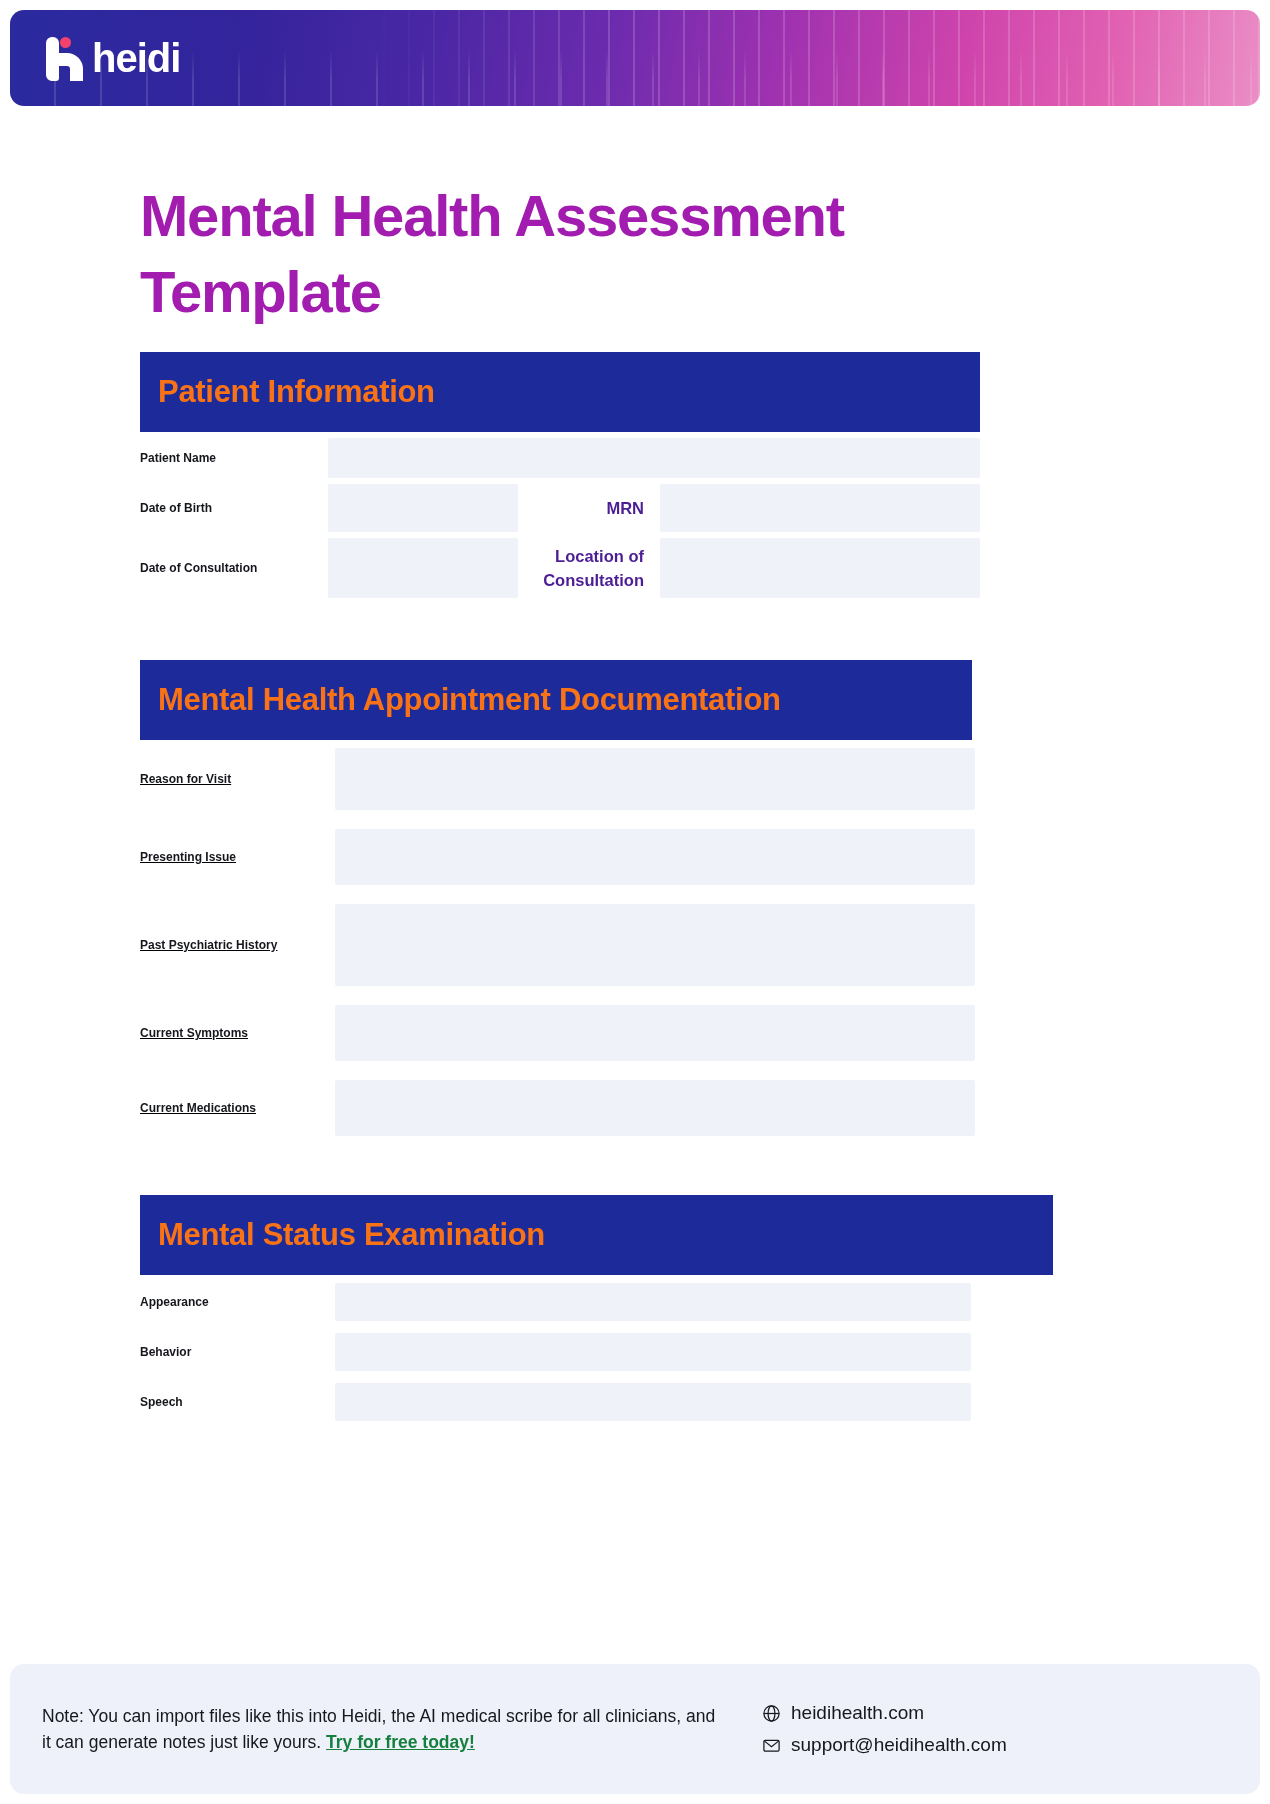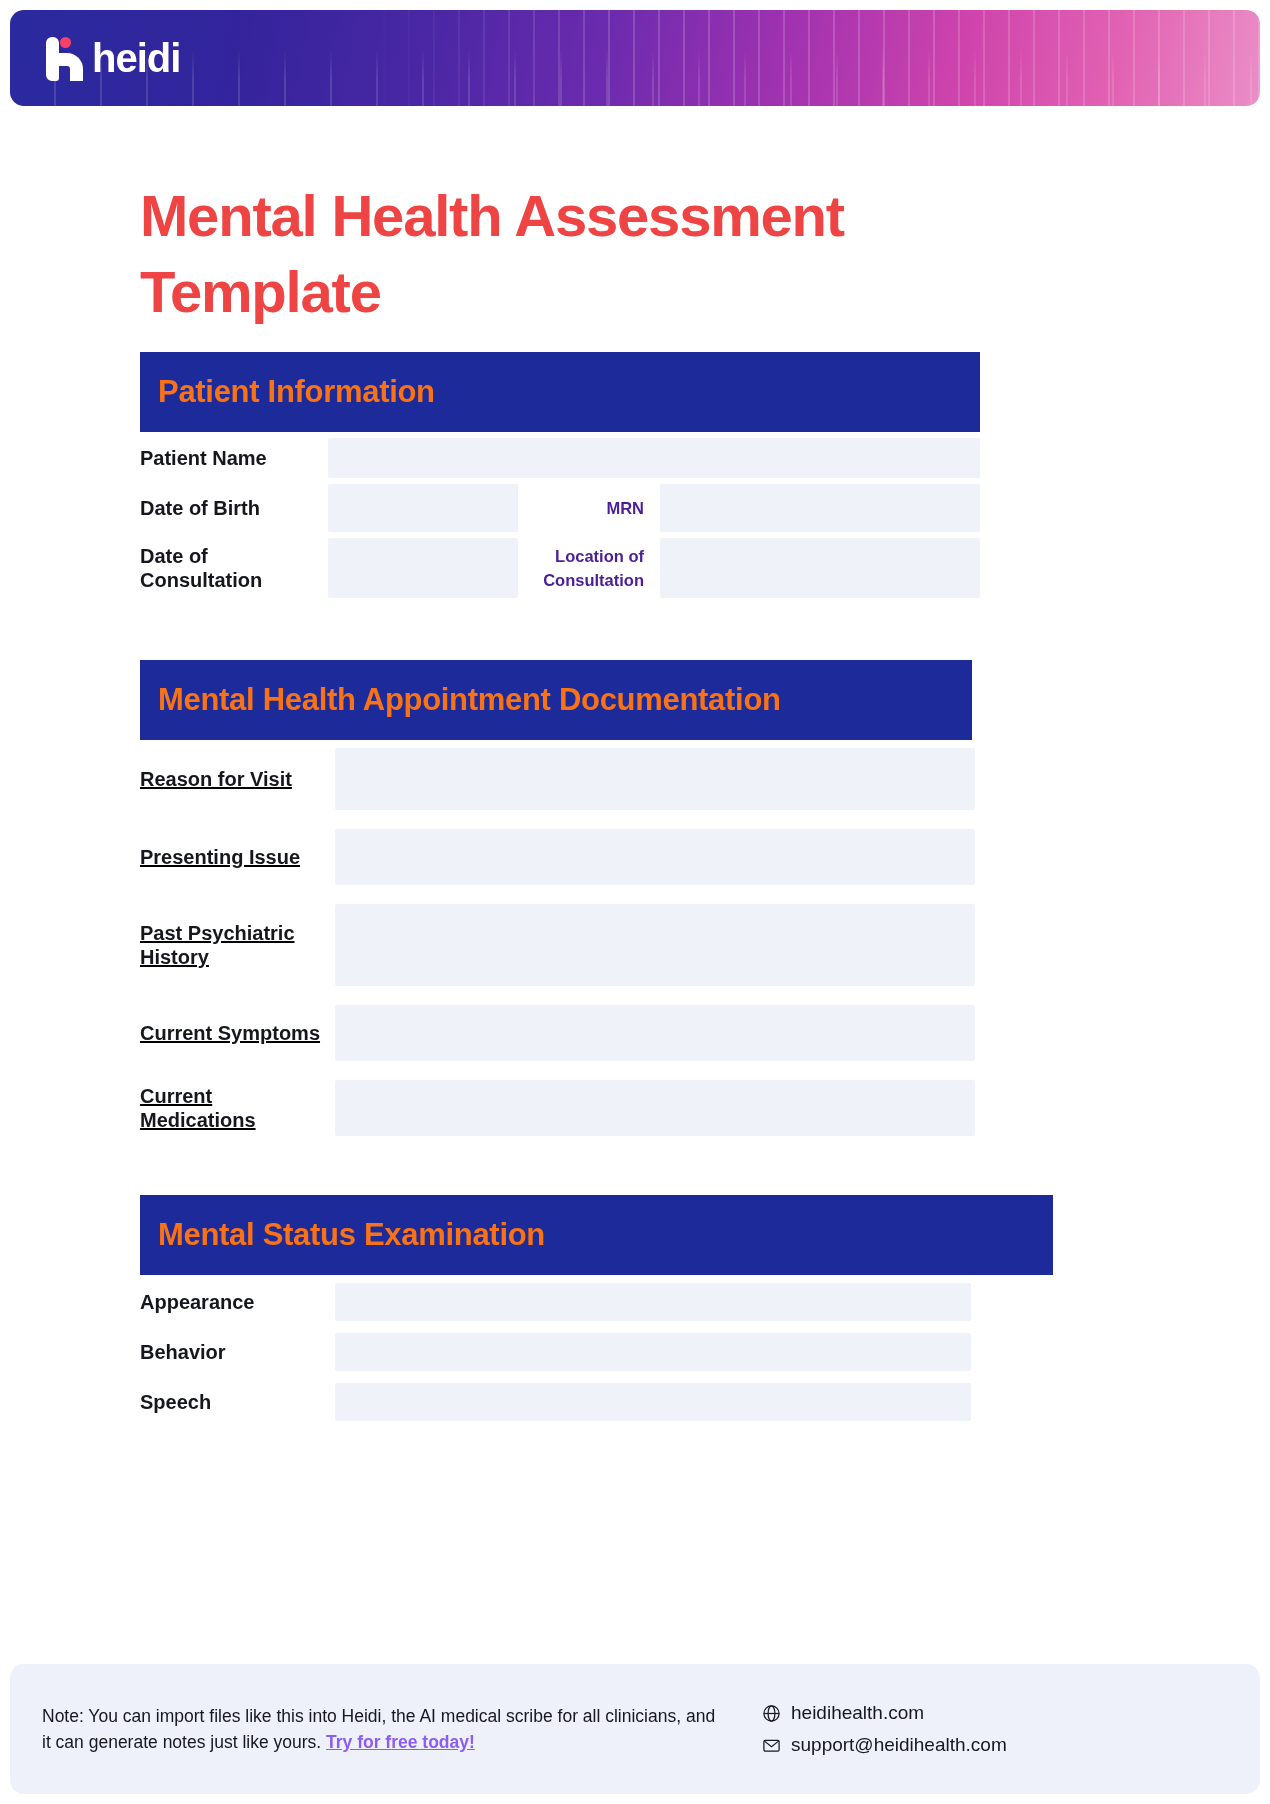--- a/index.html
+++ b/index.html
@@ -107,21 +107,21 @@
 
   
   .doc-title {
     position: absolute;
     left: 140px;
     top: 178px;
     width: 790px;
     font-size: 58px;
     line-height: 76px;
     font-weight: 700;
-    color: #ef4444;
+    color: #a21caf;
     letter-spacing: -1.2px;
   }
 
   
   .content {
     position: absolute;
     left: 140px;
     top: 352px;
     width: 845px;
   }
@@ -142,21 +142,21 @@
 
   .rows { padding-top: 6px; }
 
   .row {
     display: flex;
     align-items: stretch;
     margin-bottom: 8px;
   }
   .row-label {
     flex: 0 0 190px;
-    font-size: 20px;
+    font-size: 12px;
     font-weight: 700;
     color: #15171c;
     line-height: 24px;
     display: flex;
     align-items: center;
     padding-right: 10px;
   }
 
   .field {
     background: #eff2f8;
@@ -208,21 +208,21 @@
     padding: 0 32px;
   }
   .footer-note {
     flex: 1 1 auto;
     font-size: 17.5px;
     line-height: 26px;
     color: #16181d;
     max-width: 680px;
   }
   .footer-link {
-    color: #8b5cf6;
+    color: #15803d;
     font-weight: 700;
     text-decoration: underline;
   }
   .footer-contact {
     flex: 0 0 auto;
     display: flex;
     flex-direction: column;
     gap: 10px;
     margin-left: 40px;
     margin-right: 10px;

